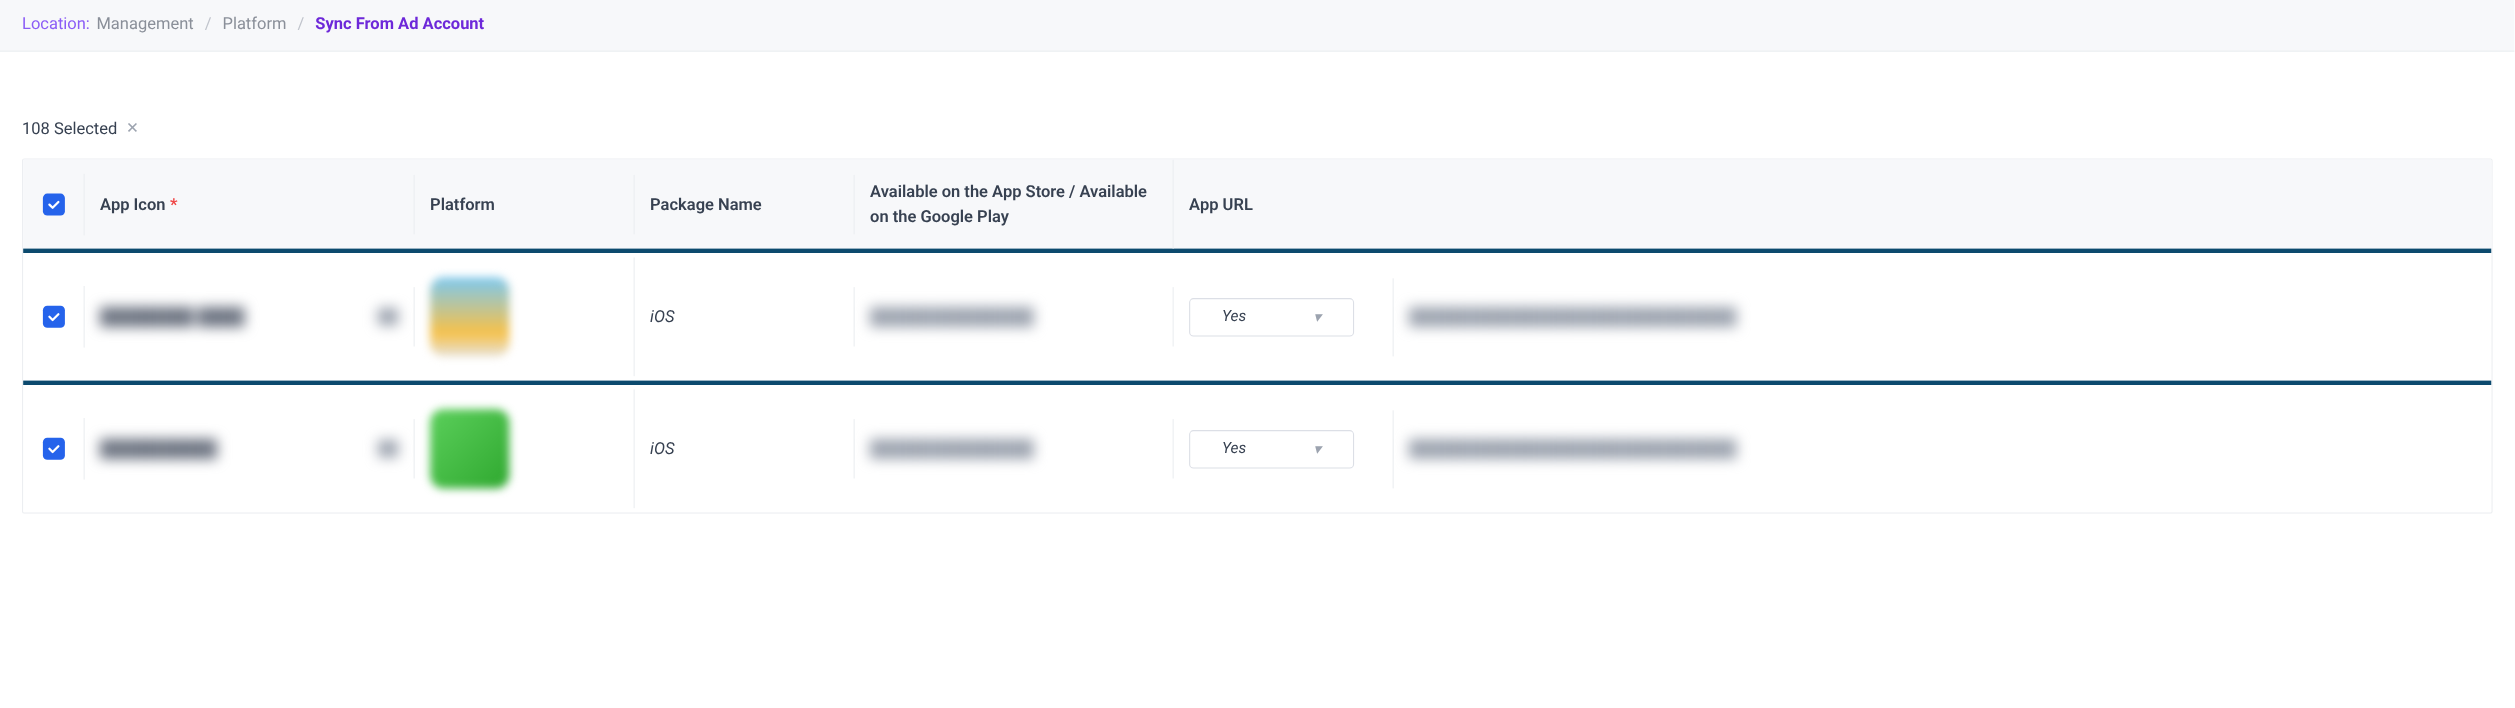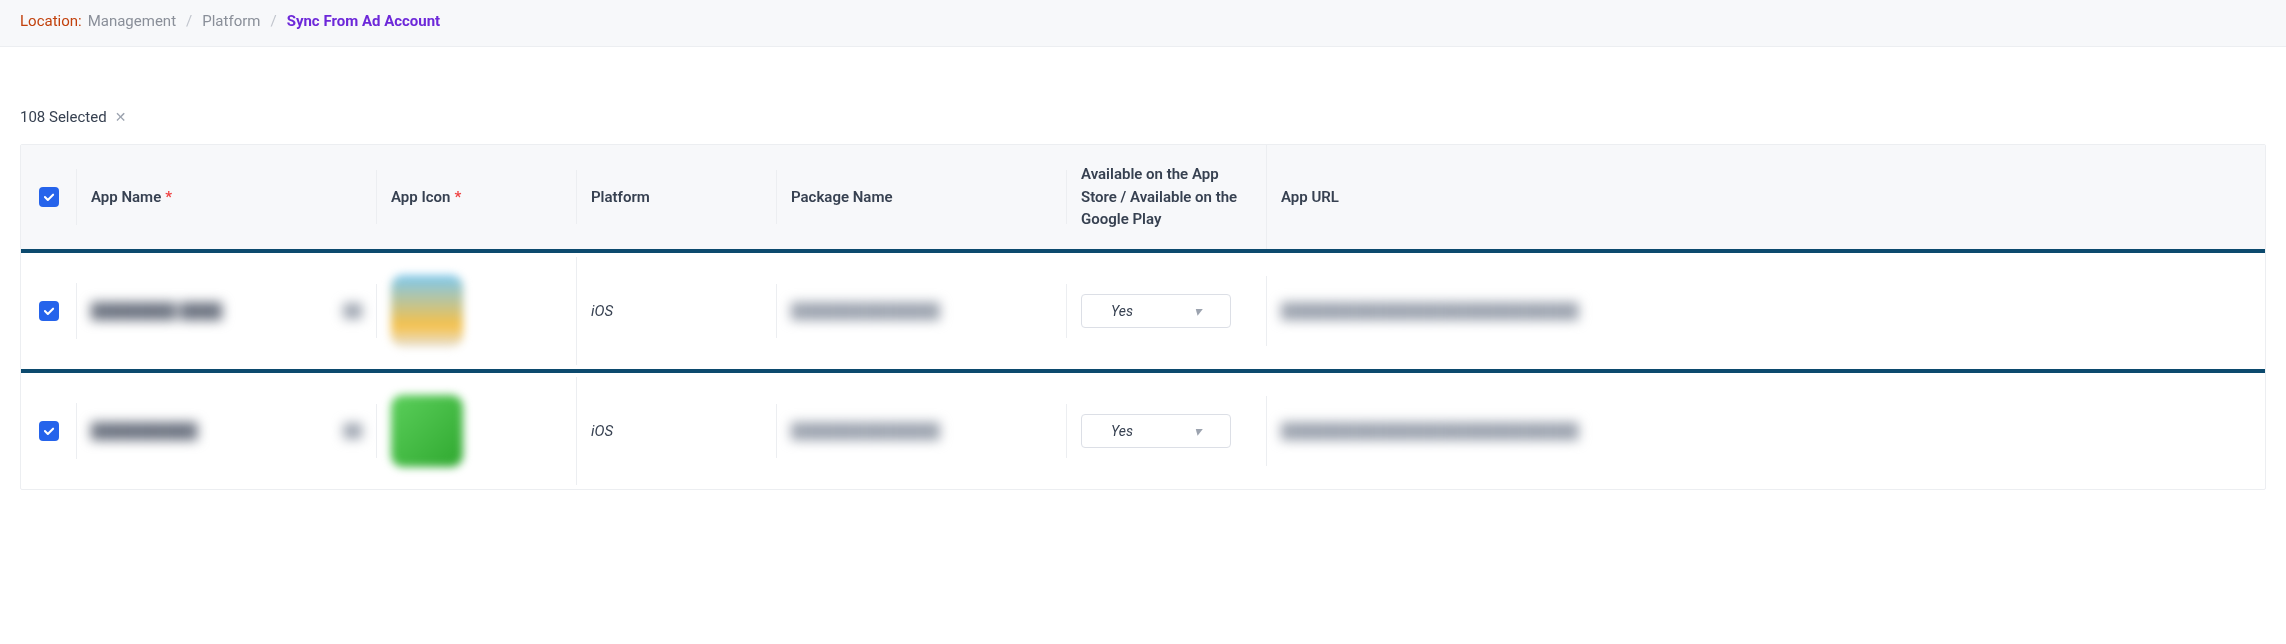--- a/index.html
+++ b/index.html
@@ -14,21 +14,21 @@
     .breadcrumb-bar {
       background: #f7f8fa;
       padding: 12px 20px 16px 20px;
       border-bottom: 1px solid #eceef1;
       display: flex;
       align-items: center;
       gap: 6px;
       font-size: 15px;
       color: #6b7280;
     }
-    .breadcrumb-bar .loc-label { color: #c2410c; }
+    .breadcrumb-bar .loc-label { color: #8b5cf6; }
     .breadcrumb-bar .sep { color: #c0c4cc; padding: 0 4px; }
     .breadcrumb-bar .crumb { color: #8a8f99; }
     .breadcrumb-bar .crumb.active { color: #6d28d9; font-weight: 700; }
 
     
     .info-row {
       display: flex;
       align-items: center;
       gap: 18px;
       padding: 18px 20px 8px 20px;
@@ -170,23 +170,20 @@
 <div class="tbl">
   <div class="thead">
     <div class="th chk-cell">
       <span class="chk">
         <svg viewBox="0 0 24 24" fill="none" stroke="#fff" stroke-width="3.5" stroke-linecap="round" stroke-linejoin="round">
             <polyline points="5 12 10 17 19 8"></polyline>
           </svg>
       </span>
     </div>
     <div class="th">
-      <span>App Name</span><span class="req-star">*</span>
-    </div>
-    <div class="th">
       <span>App Icon</span><span class="req-star">*</span>
     </div>
     <div class="th">Platform</div>
     <div class="th">Package Name</div>
     <div class="th avail">Available on the App Store / Available on the Google Play</div>
     <div class="th">App URL</div>
   </div>
 
   <div class="trow">
     <div class="td chk-cell">

